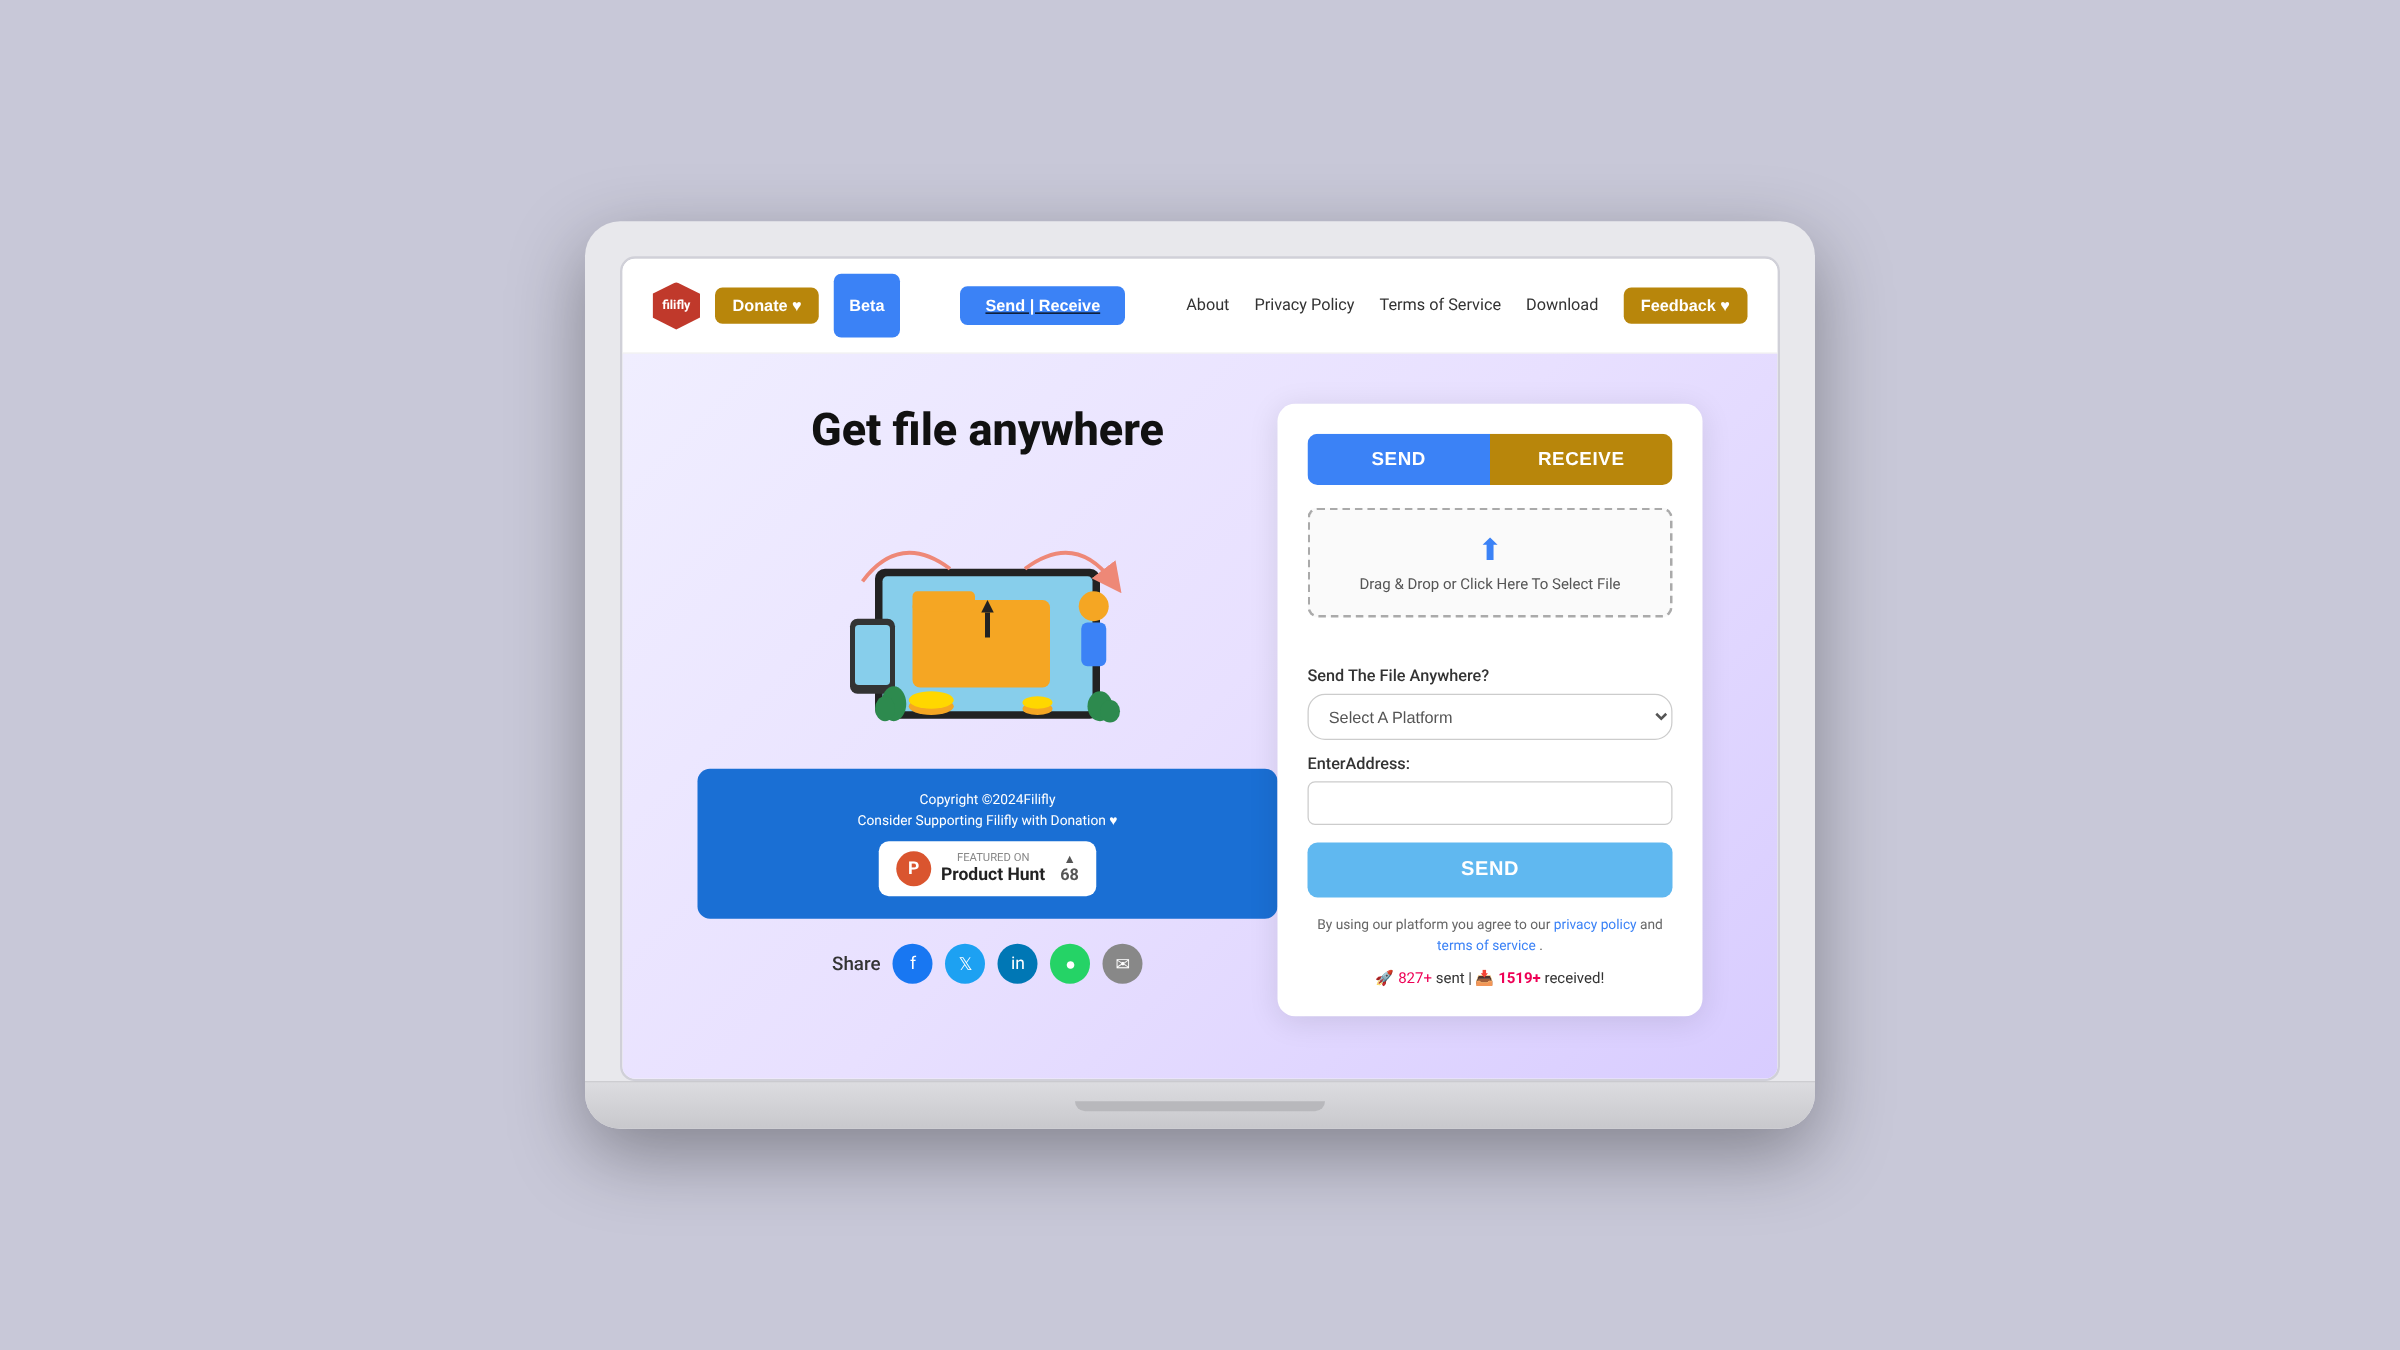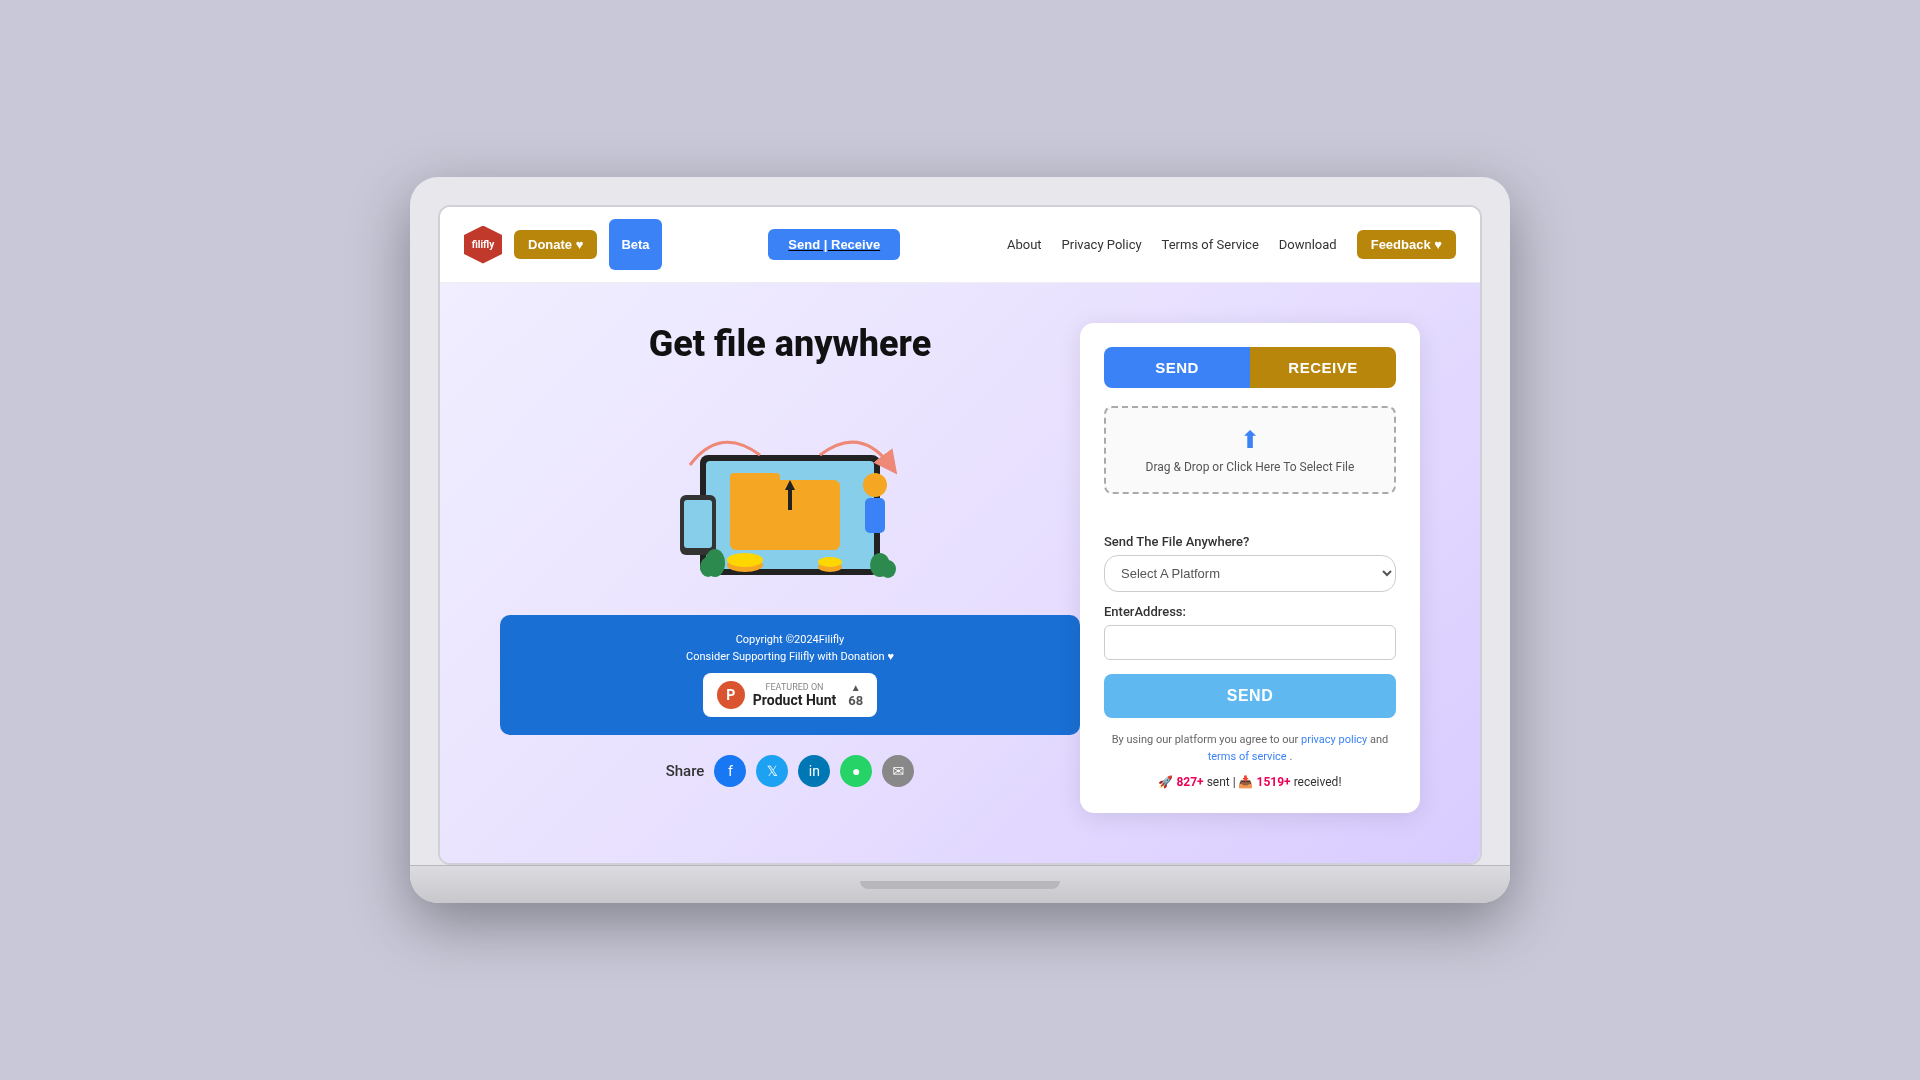--- a/index.html
+++ b/index.html
@@ -5,21 +5,21 @@
     * { box-sizing: border-box; margin: 0; padding: 0; }
     body {
       background: #c8c8d8;
       display: flex;
       align-items: center;
       justify-content: center;
       min-height: 100vh;
       font-family: -apple-system, BlinkMacSystemFont, 'Segoe UI', Roboto, sans-serif;
     }
     .laptop-outer {
-      width: 1100px;
+      width: 984px;
       background: #e8e8ec;
       border-radius: 28px;
       padding: 28px 28px 0 28px;
       box-shadow: 0 20px 60px rgba(0,0,0,0.35);
       position: relative;
     }
     .laptop-screen {
       background: #fff;
       border-radius: 12px;
       overflow: hidden;
@@ -355,21 +355,21 @@
       color: #3b82f6;
       text-decoration: none;
     }
     .stats-row {
       text-align: center;
       font-size: 12px;
       color: #333;
     }
     .stat-sent {
       color: #e05;
-      font-weight: 700;
+      font-weight: 400;
     }
     .stat-received {
       color: #e05;
       font-weight: 700;
     }
     
     .illustration-svg {
       width: 300px;
       height: 200px;
     }

